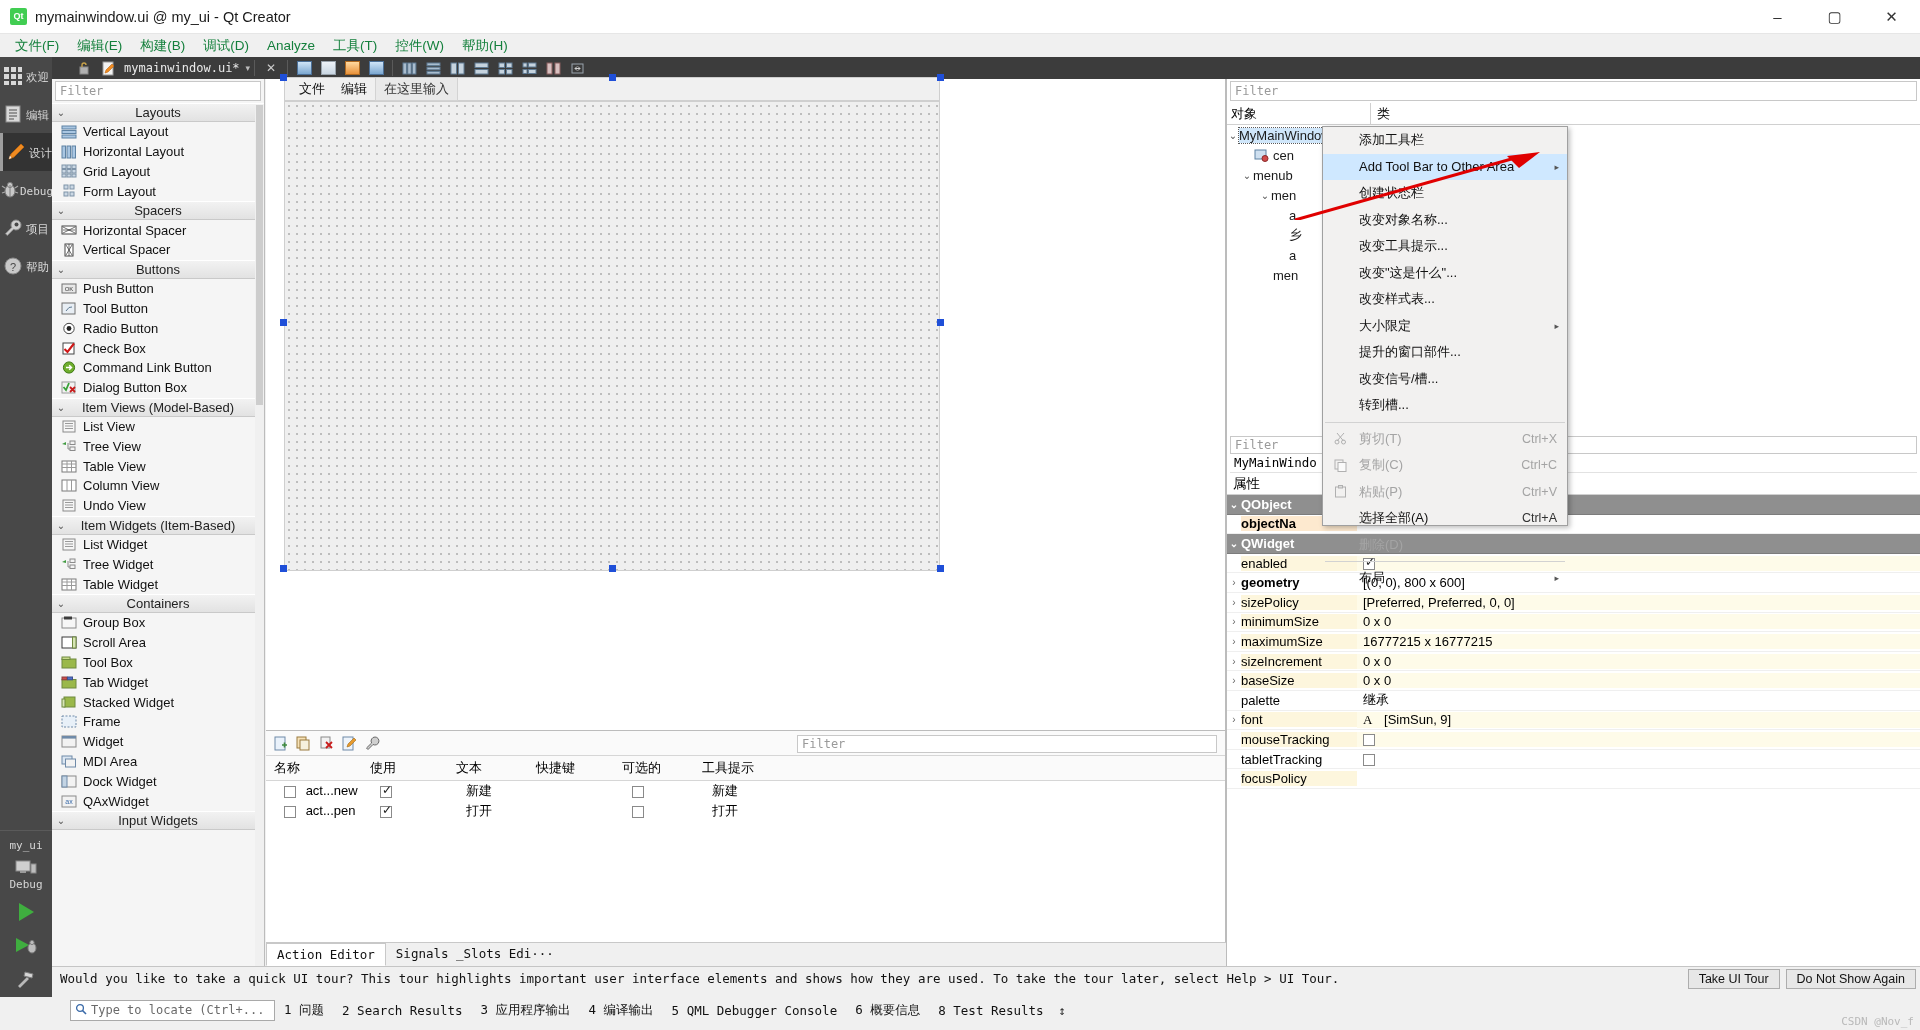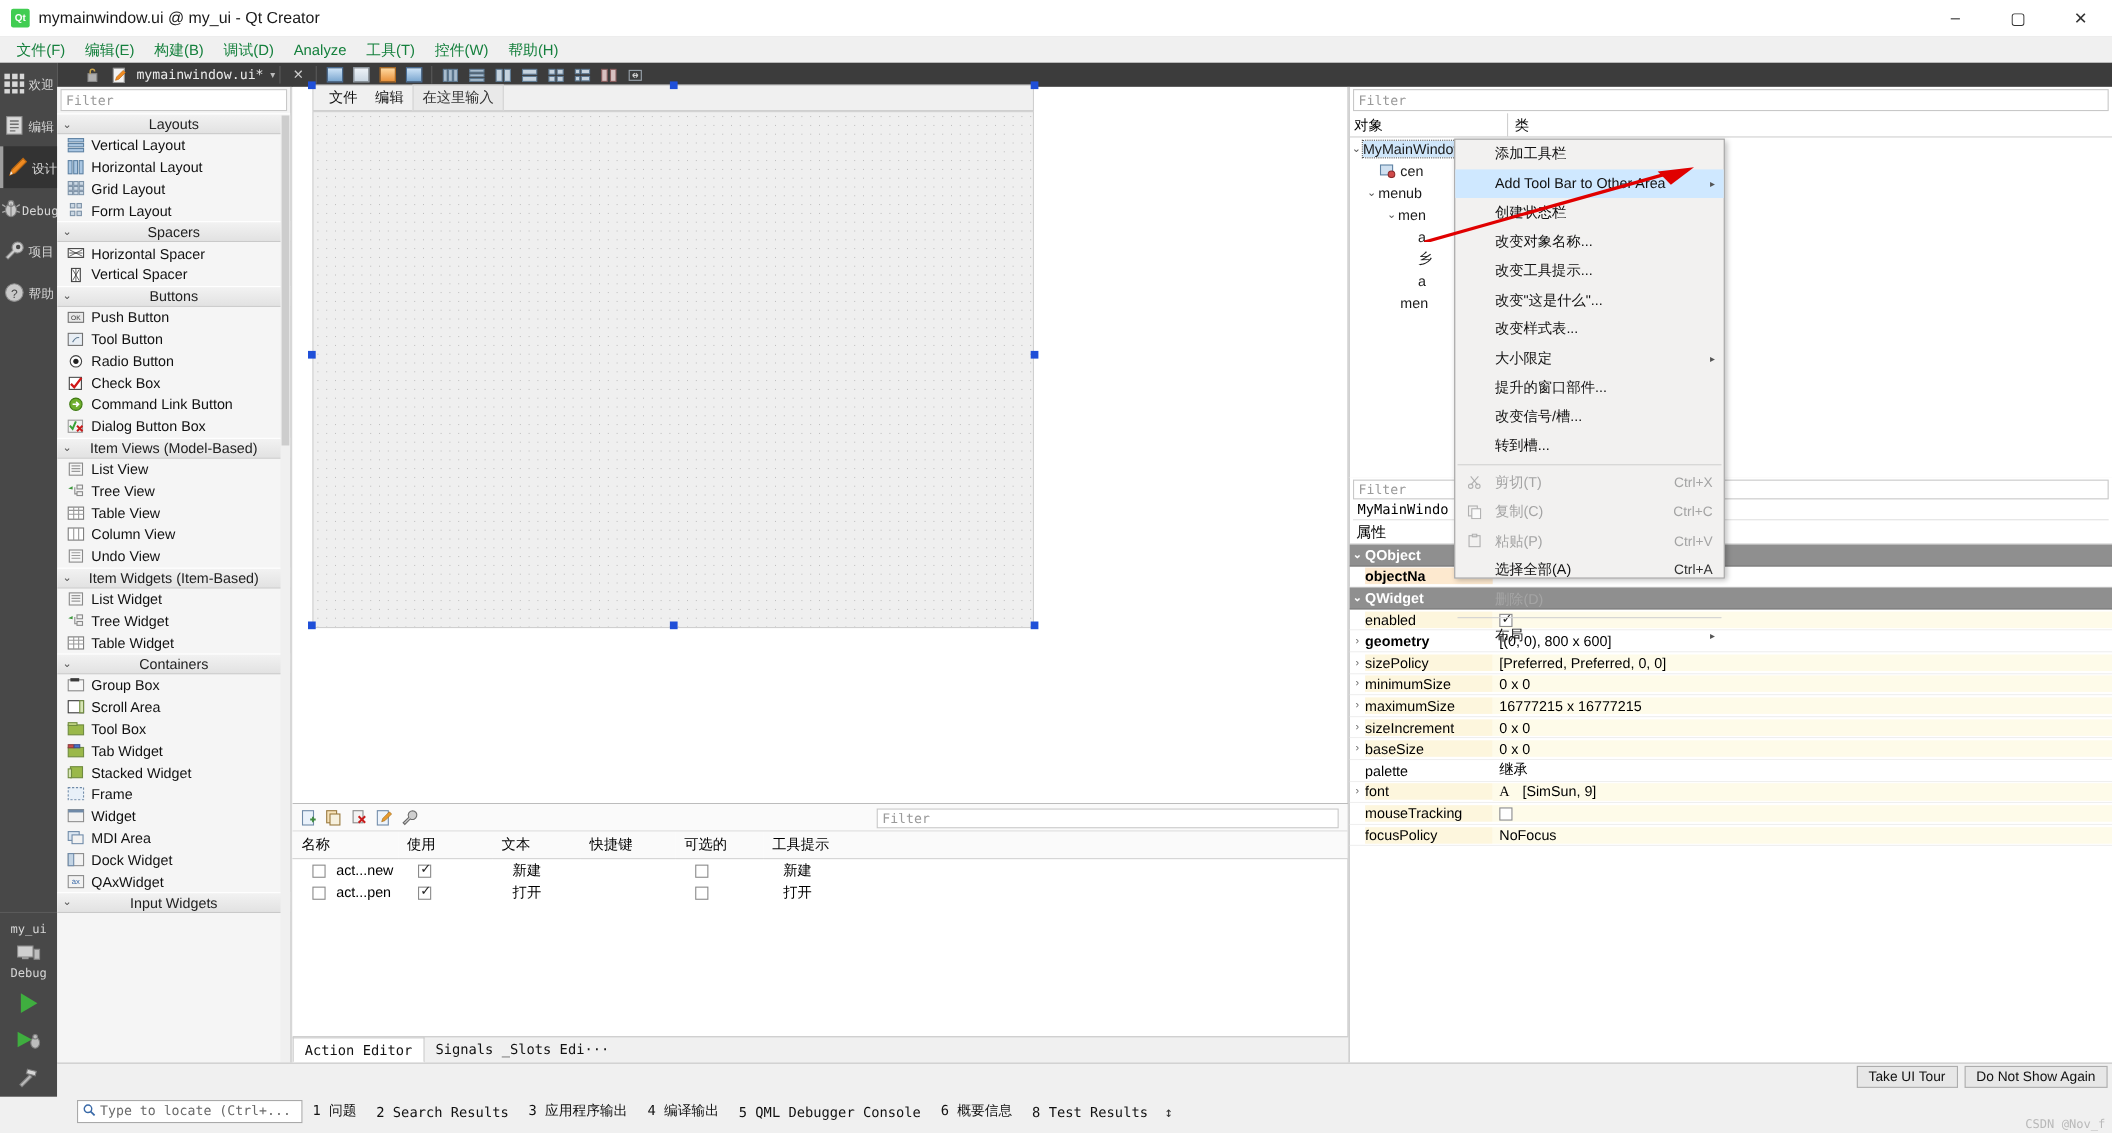--- a/index.html
+++ b/index.html
@@ -1031,24 +1031,28 @@
     <span class="pval">
       <span style="font-family:'Liberation Serif',serif;">A</span>
       <span style="margin-left:8px">[SimSun, 9]</span>
     </span>
   </div>
   <div class="pe-row y2">
     <span class="chev"></span>
     <span class="pname">mouseTracking</span>
     <span class="pval"><span class="ckbox"></span></span>
   </div>
+  <div class="pe-row w">
+    <span class="chev"></span>
+    <span class="pname">tabletTracking</span>
+    <span class="pval"><span class="ckbox"></span></span>
+  </div>
   <div class="pe-row y2">
     <span class="chev"></span>
     <span class="pname">focusPolicy</span>
-    <span class="pval">NoFocus</span>
   </div>
 </div>
 
 <div id="ctxmenu">
   <div class="ci">添加工具栏</div>
   <div class="ci hl">
     <span>Add Tool Bar to Other Area</span>
     <span class="sub">▸</span>
   </div>
   <div class="ci">创建状态栏</div>
@@ -1108,20 +1112,21 @@
     <span class="sub">▸</span>
   </div>
 </div>
 
 <svg id="arrow" viewBox="0 0 260 70">
   <path d="M10 70 L230 8" stroke="#e00000" stroke-width="3" fill="none"></path>
   <path d="M255 2 L222 6 L234 18 Z" fill="#e00000"></path>
 </svg>
 
 <div id="tipbar">
+  <span>Would you like to take a quick UI tour? This tour highlights important user interface elements and shows how they are used. To take the tour later, select Help &gt; UI Tour.</span>
   <span class="btns">
     <span class="tbtn">Take UI Tour</span>
     <span class="tbtn">Do Not Show Again</span>
   </span>
 </div>
 
 <div id="statusbar">
   <span id="locator">
     <span style="margin-right:4px;">
       <svg width="12" height="12" viewBox="0 0 12 12">

